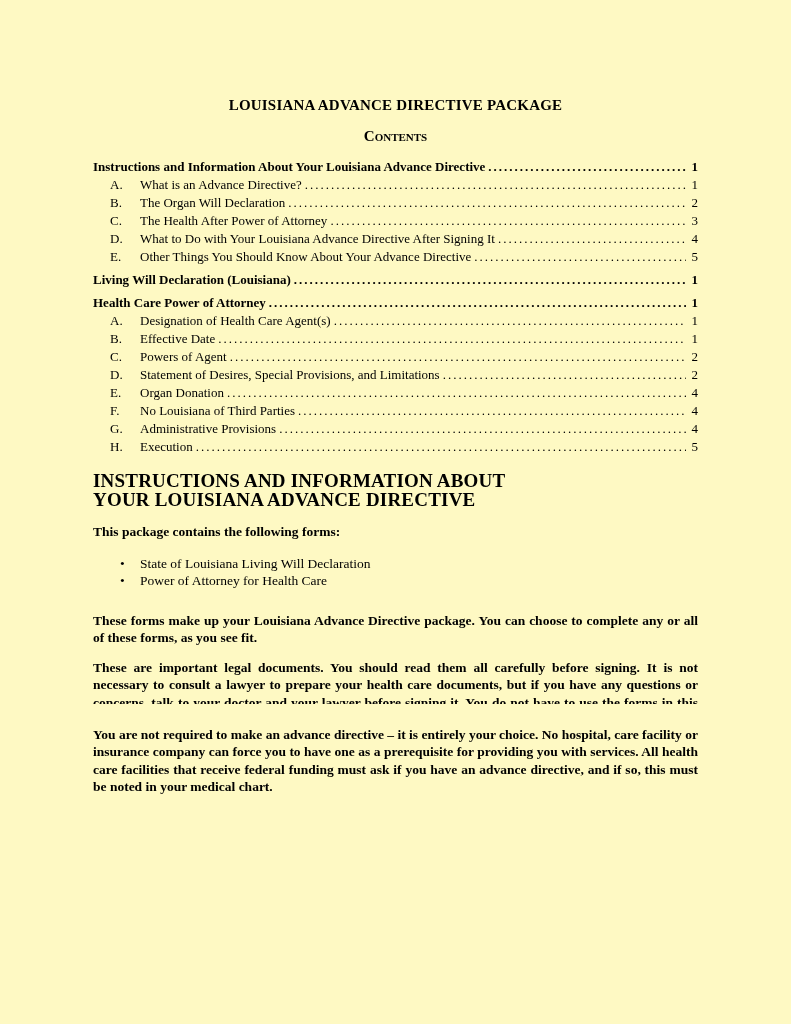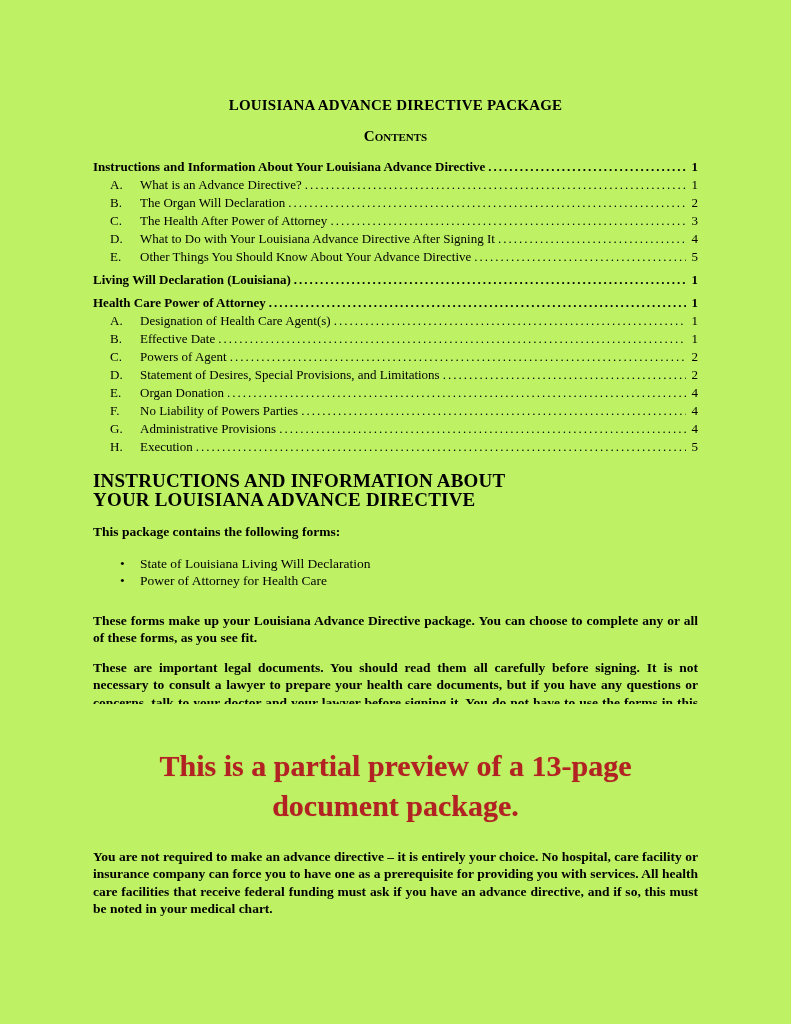--- a/index.html
+++ b/index.html
@@ -6,21 +6,21 @@
   html, body { background: #ffffff; }
   body {
     font-family: "Liberation Serif", "DejaVu Serif", serif;
     color: #000000;
   }
   .page {
     position: relative;
     width: 791px;
     height: 1024px;
     margin: 0 auto;
-    background: #bef264;
+    background: #fef9c3;
     padding: 96px 93px 0 93px;
     overflow: hidden;
   }
   
   .doc-title {
     font-size: 15px;
     font-weight: bold;
     text-align: center;
     line-height: 19px;
     margin-bottom: 12px;
@@ -204,21 +204,21 @@
       <span class="toc-page">2</span>
     </div>
       <div class="toc-row toc-sub">
       <span class="toc-letter">E.</span>
       <span class="toc-label">Organ Donation</span>
       <span class="toc-leader"></span>
       <span class="toc-page">4</span>
     </div>
       <div class="toc-row toc-sub">
       <span class="toc-letter">F.</span>
-      <span class="toc-label">No Liability of Powers Parties</span>
+      <span class="toc-label">No Louisiana of Third Parties</span>
       <span class="toc-leader"></span>
       <span class="toc-page">4</span>
     </div>
       <div class="toc-row toc-sub">
       <span class="toc-letter">G.</span>
       <span class="toc-label">Administrative Provisions</span>
       <span class="toc-leader"></span>
       <span class="toc-page">4</span>
     </div>
       <div class="toc-row toc-sub">
@@ -236,17 +236,16 @@
 
   <ul class="bullet-list">
       <li class="bullet-item">State of Louisiana Living Will Declaration</li>
       <li class="bullet-item">Power of Attorney for Health Care</li>
     </ul>
 
   <div class="body-para para-forms">These forms make up your Louisiana Advance Directive package. You can choose to complete any or all of these forms, as you see fit.</div>
 
   <div class="body-para para-clipped">These are important legal documents. You should read them all carefully before signing. It is not necessary to consult a lawyer to prepare your health care documents, but if you have any questions or concerns, talk to your doctor and your lawyer before signing it. You do not have to use the forms in this package “as is”</div>
 
-  <div class="preview-notice" style="color: rgb(178, 34, 34);">This is a partial preview of a 13-page document package.</div>
 
   <div class="body-para para-final">You are not required to make an advance directive – it is entirely your choice. No hospital, care facility or insurance company can force you to have one as a prerequisite for providing you with services. All health care facilities that receive federal funding must ask if you have an advance directive, and if so, this must be noted in your medical chart.</div>
 
 </div>
 
 </body></html>

